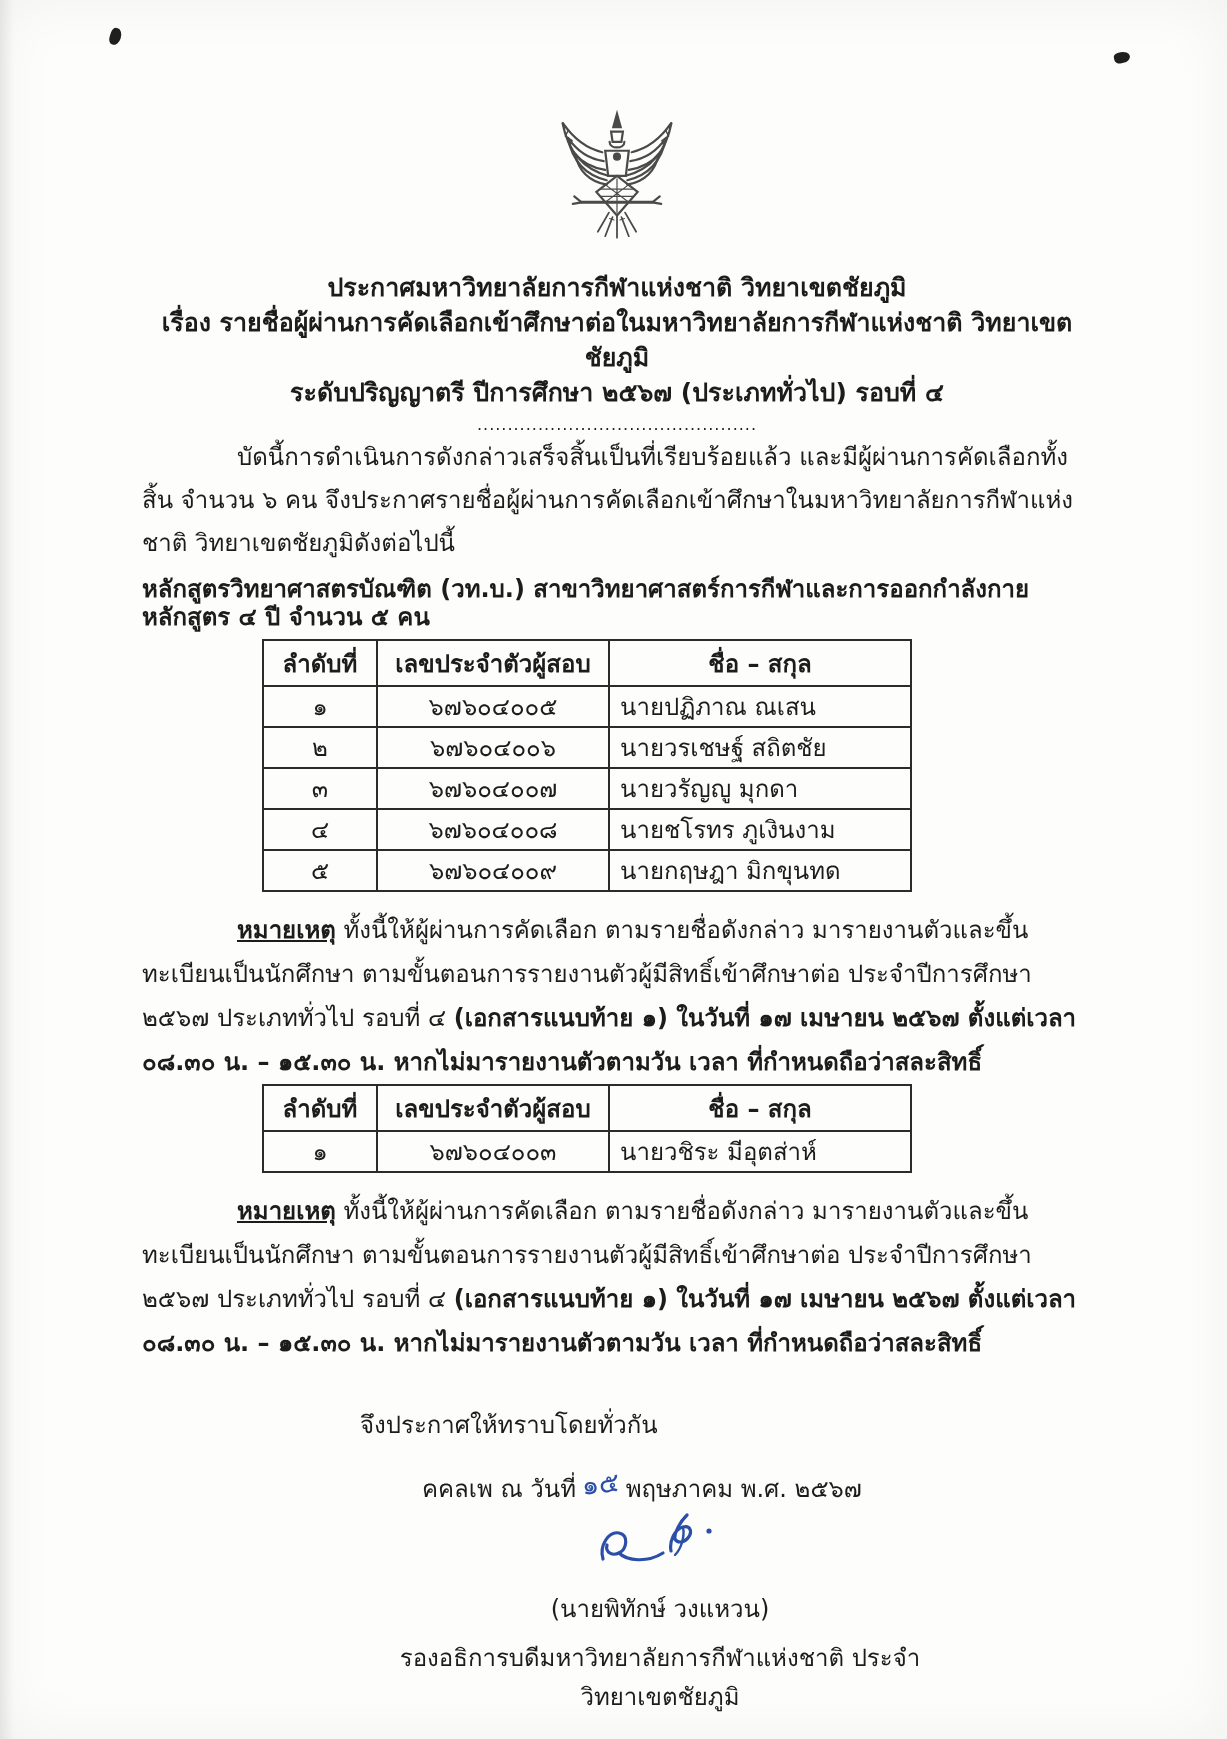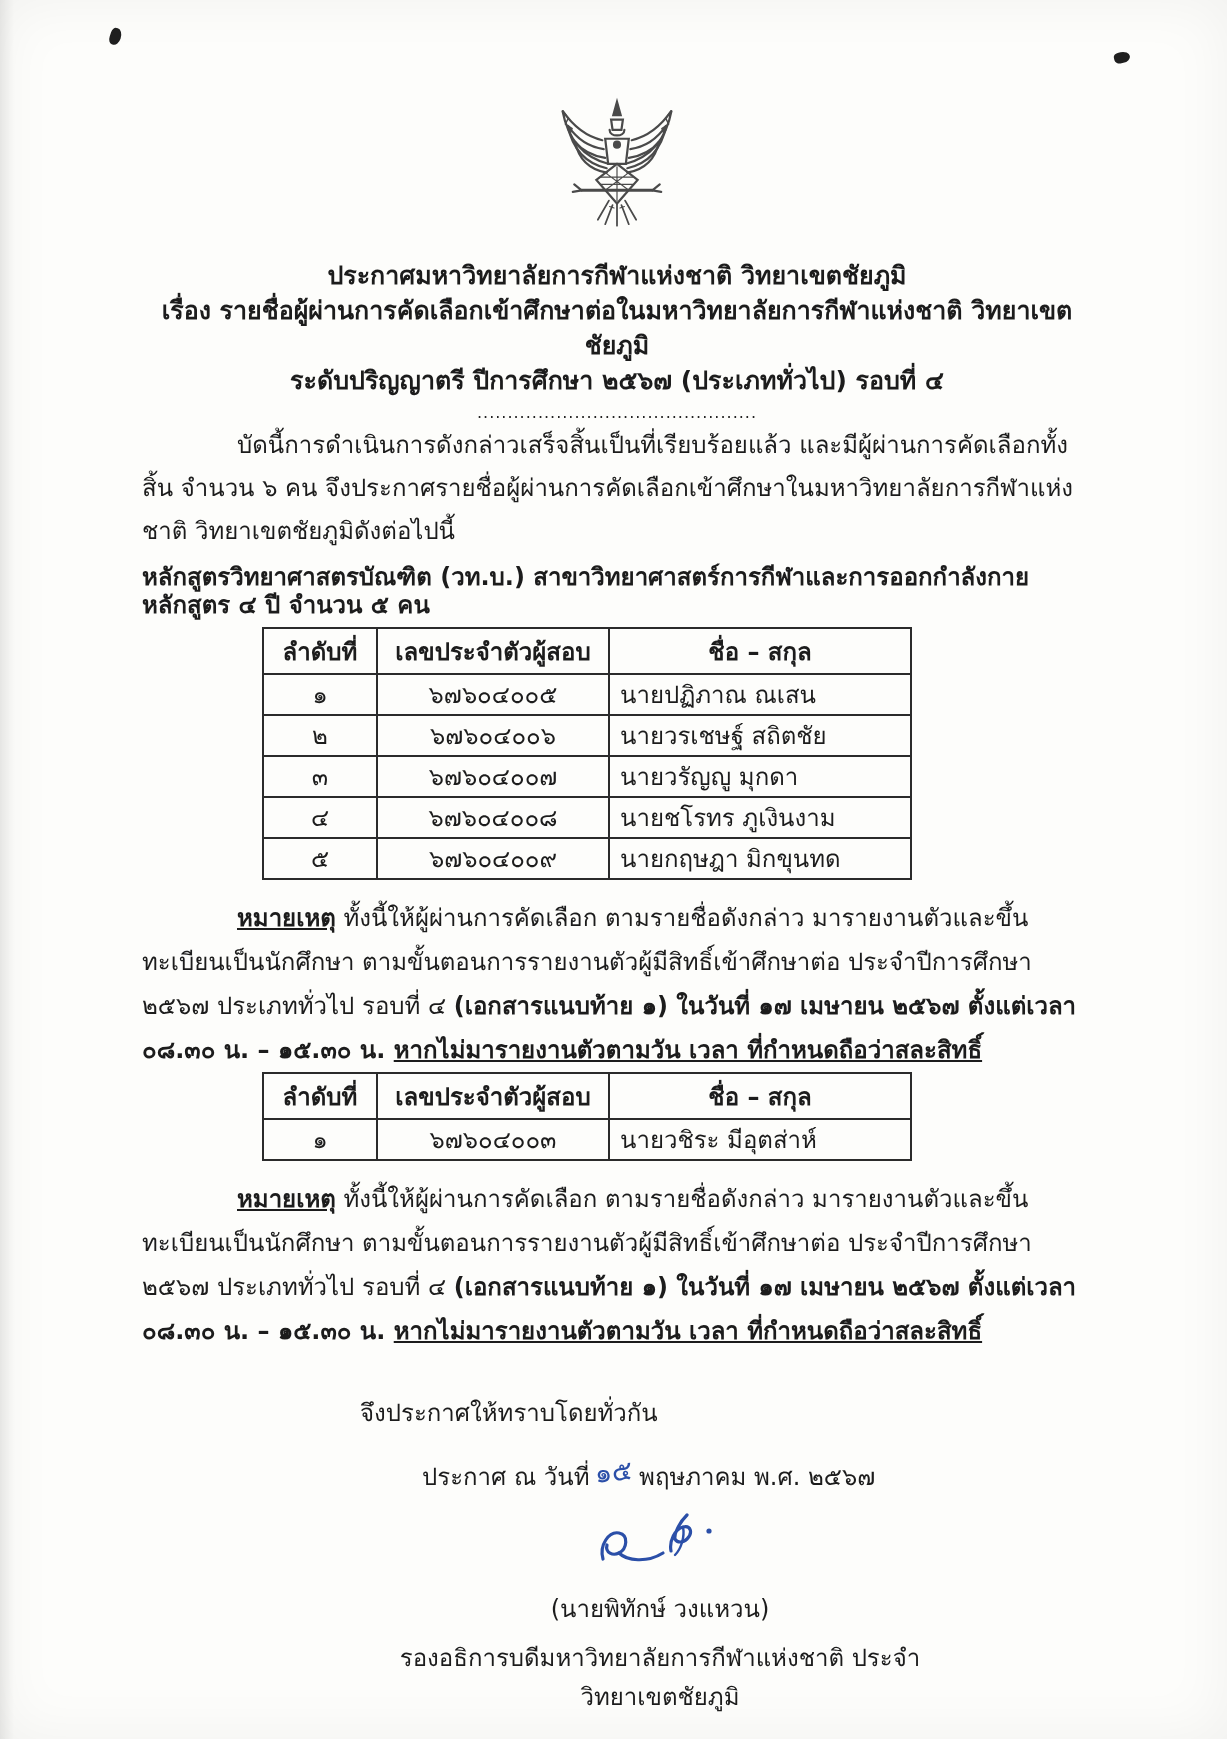--- a/index.html
+++ b/index.html
@@ -6,41 +6,41 @@
   .page{
     position:relative;
     width:1227px;height:1739px;
     margin:0 auto;
     background:#fdfdfb;
     box-shadow:inset 0 0 60px rgba(0,0,0,0.05);
     font-family:"DejaVu Sans","Liberation Sans",sans-serif;
     color:#1c1c1c;
     overflow:hidden;
   }
-  .content{position:absolute;left:142px;width:950px;top:4px;}
+  .content{position:absolute;left:142px;width:950px;top:16px;}
   .emblem-wrap{text-align:center;margin-top:92px;}
   .emblem-wrap svg{width:150px;height:140px;}
   .title{ text-align:center;font-size:25px;font-weight:bold;line-height:35px;margin:0;}
   .title-block{margin-top:18px;}
   .dotted-sep{text-align:center;font-size:16px;letter-spacing:1px;color:#222;margin-top:4px;line-height:22px;}
   p.para{font-size:24px;line-height:43px;margin:0;text-indent:95px;text-align:left;}
   .para-1{margin-top:14px;}
   .para-2{margin-top:6px;}
   .prog-heading{font-size:24px;font-weight:bold;margin:10px 0 8px 0;line-height:28px;}
   table.roster{border-collapse:collapse;margin-left:120px;width:650px;font-size:24px;}
   table.roster th,table.roster td{border:2px solid #2b2b2b;padding:0 10px;}
   table.roster th{font-weight:bold;height:44px;}
   table.roster td{height:38px;}
   td.c-no,td.c-id{text-align:center;}
   td.c-name{text-align:left;padding-left:14px;}
   .note{font-size:24px;line-height:44px;margin-top:16px;text-align:left;}
   .note .indent{display:inline-block;width:95px;}
   .note-label{font-weight:bold;text-decoration:underline;}
   .note-bold{font-weight:bold;}
-  .note-bold-ul{font-weight:bold;text-decoration:underline;}
+  .note-bold-ul{font-weight:bold;}
   .closing-1{font-size:24px;margin-top:40px;margin-left:218px;}
   .closing-2{font-size:24px;margin-top:22px;margin-left:280px;}
   .hand-date{
     color:#2b4fa8;display:inline-block;transform:rotate(-6deg) translateY(-4px);
     font-size:27px;margin:0 6px;
   }
   .sig-block{position:absolute;left:380px;top:1501px;width:560px;text-align:center;}
   .sig-svg{display:block;margin:0 auto;width:170px;height:90px;}
   .sig-name{font-size:24px;margin-top:-2px;}
   .sig-title{font-size:24px;margin-top:10px;}
@@ -157,21 +157,21 @@
       </tr>
     </tbody>
       </table>
 
     <div class="note">
       <span class="indent"></span><span class="note-label">หมายเหตุ</span><span> ทั้งนี้ให้ผู้ผ่านการคัดเลือก ตามรายชื่อดังกล่าว มารายงานตัวและขึ้นทะเบียนเป็นนักศึกษา ตามขั้นตอนการรายงานตัวผู้มีสิทธิ์เข้าศึกษาต่อ ประจำปีการศึกษา ๒๕๖๗ ประเภททั่วไป รอบที่ ๔ </span><span class="note-bold">(เอกสารแนบท้าย ๑) ในวันที่ ๑๗ เมษายน ๒๕๖๗ ตั้งแต่เวลา ๐๘.๓๐ น. – ๑๕.๓๐ น. </span><span class="note-bold-ul">หากไม่มารายงานตัวตามวัน เวลา ที่กำหนดถือว่าสละสิทธิ์</span>
     </div>
 
     <div class="closing-1">จึงประกาศให้ทราบโดยทั่วกัน</div>
     <div class="closing-2">
-      <span>ประกาศ ณ วันที่</span><span class="hand-date">๑๕</span><span>พฤษภาคม  พ.ศ. ๒๕๖๗</span>
+      <span>คคลเพ ณ วันที่</span><span class="hand-date">๑๕</span><span>พฤษภาคม  พ.ศ. ๒๕๖๗</span>
     </div>
   </div>
 
   <div class="sig-block">
     <svg class="sig-svg" viewBox="0 0 170 90" aria-hidden="true">
       <g fill="none" stroke="#2b4fa8" stroke-width="3.2" stroke-linecap="round">
         <path d="M28 58 C24 44 34 30 44 32 C54 34 52 48 44 52 C38 55 30 52 32 44"></path>
         <path d="M44 52 C52 60 72 62 88 52"></path>
         <path d="M96 50 C94 40 100 28 108 26 C116 24 118 32 112 38 C108 42 102 42 100 38 C99 33 104 22 112 14"></path>
         <path d="M108 26 C110 36 106 48 100 54" stroke-width="2.4"></path>

